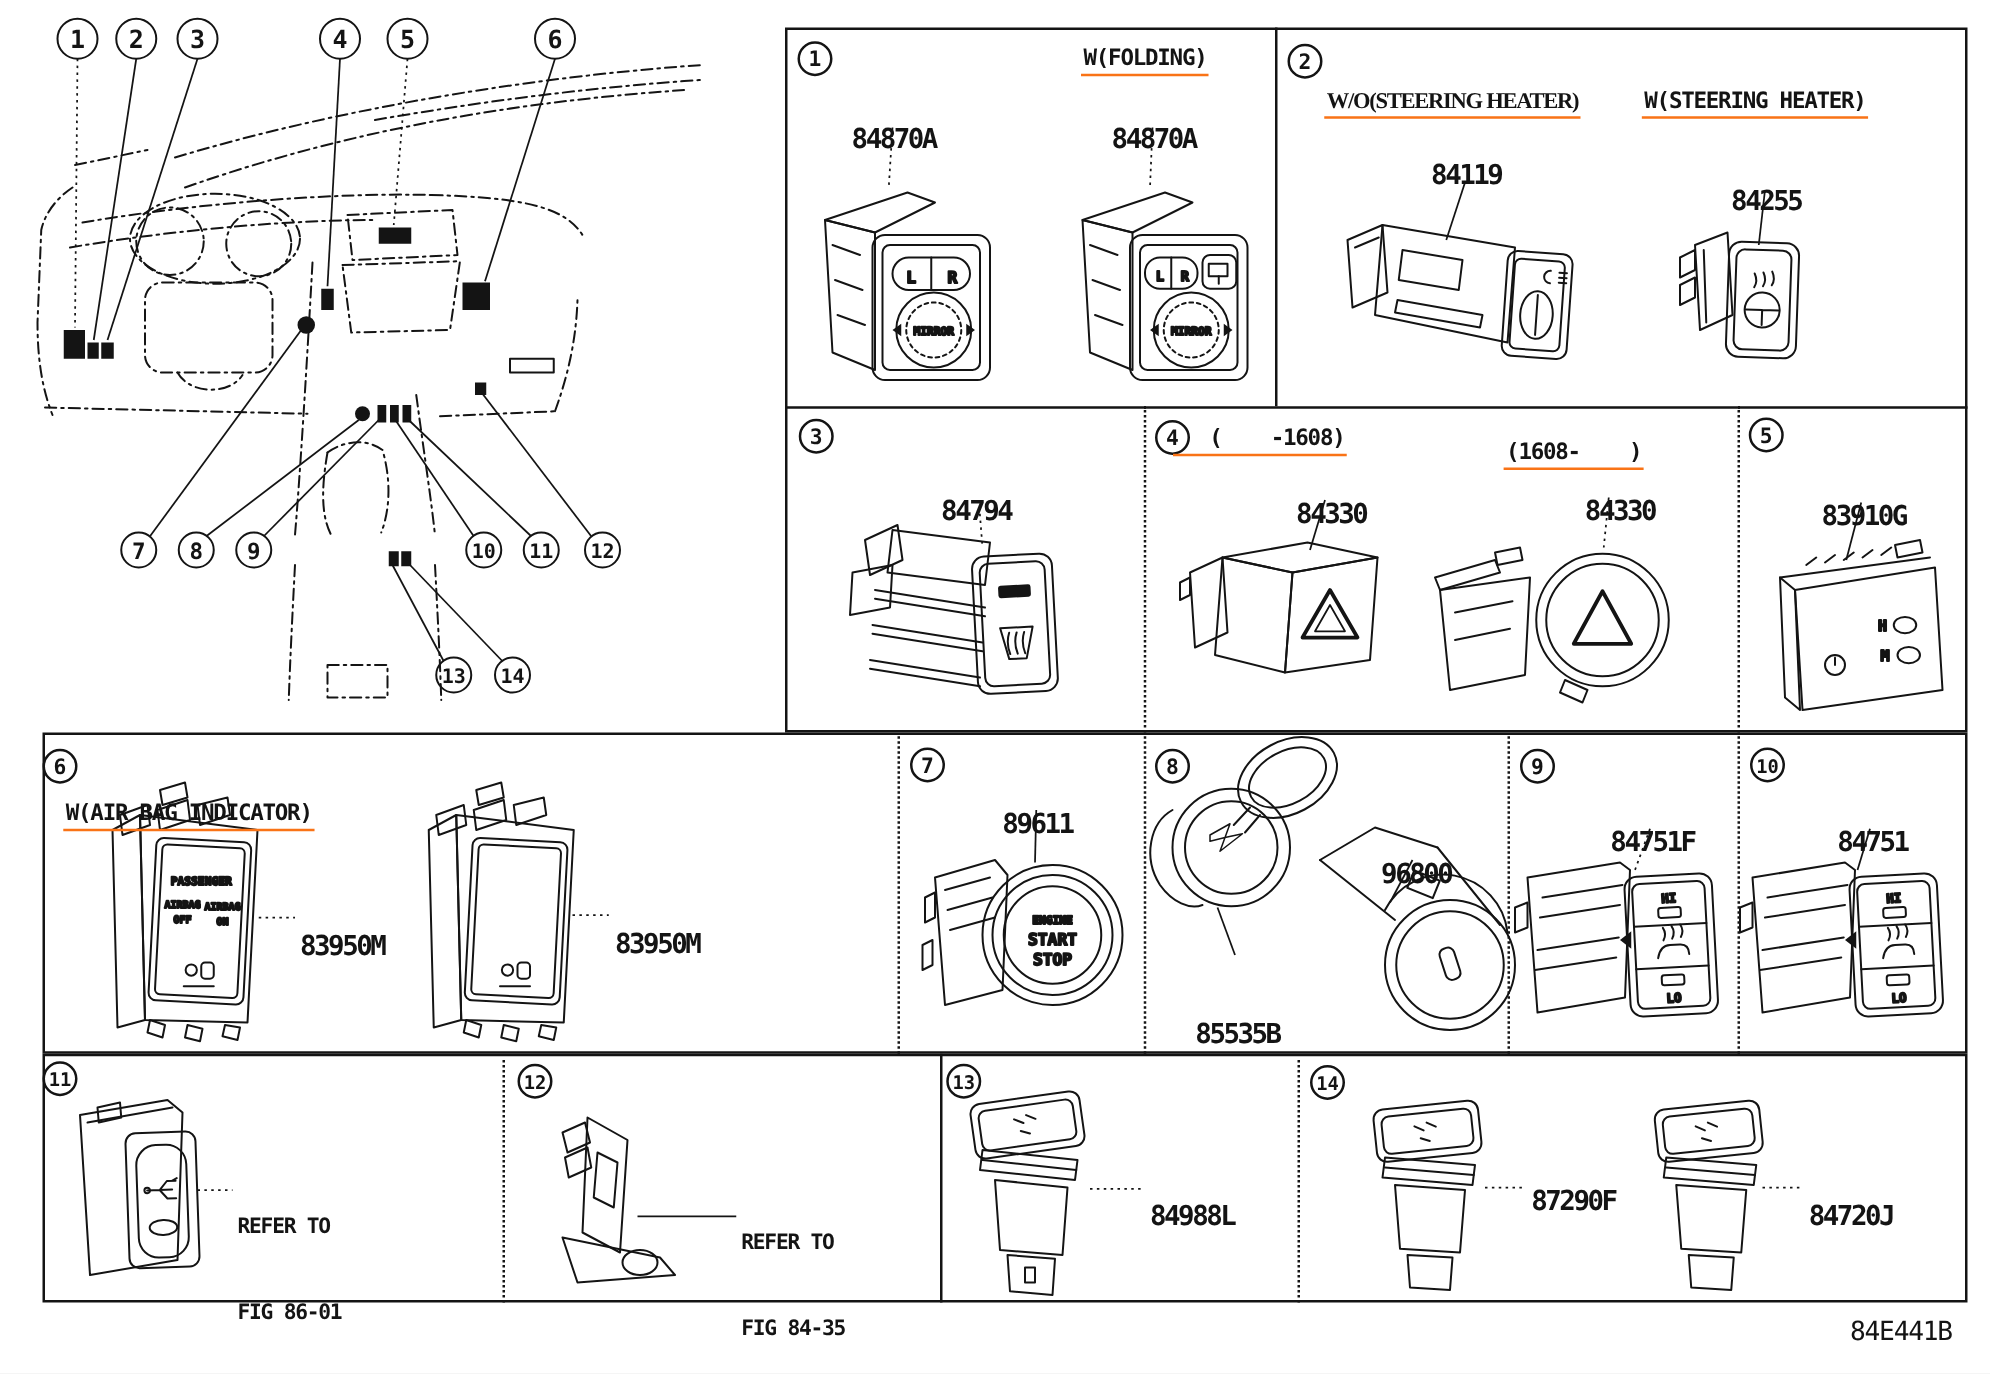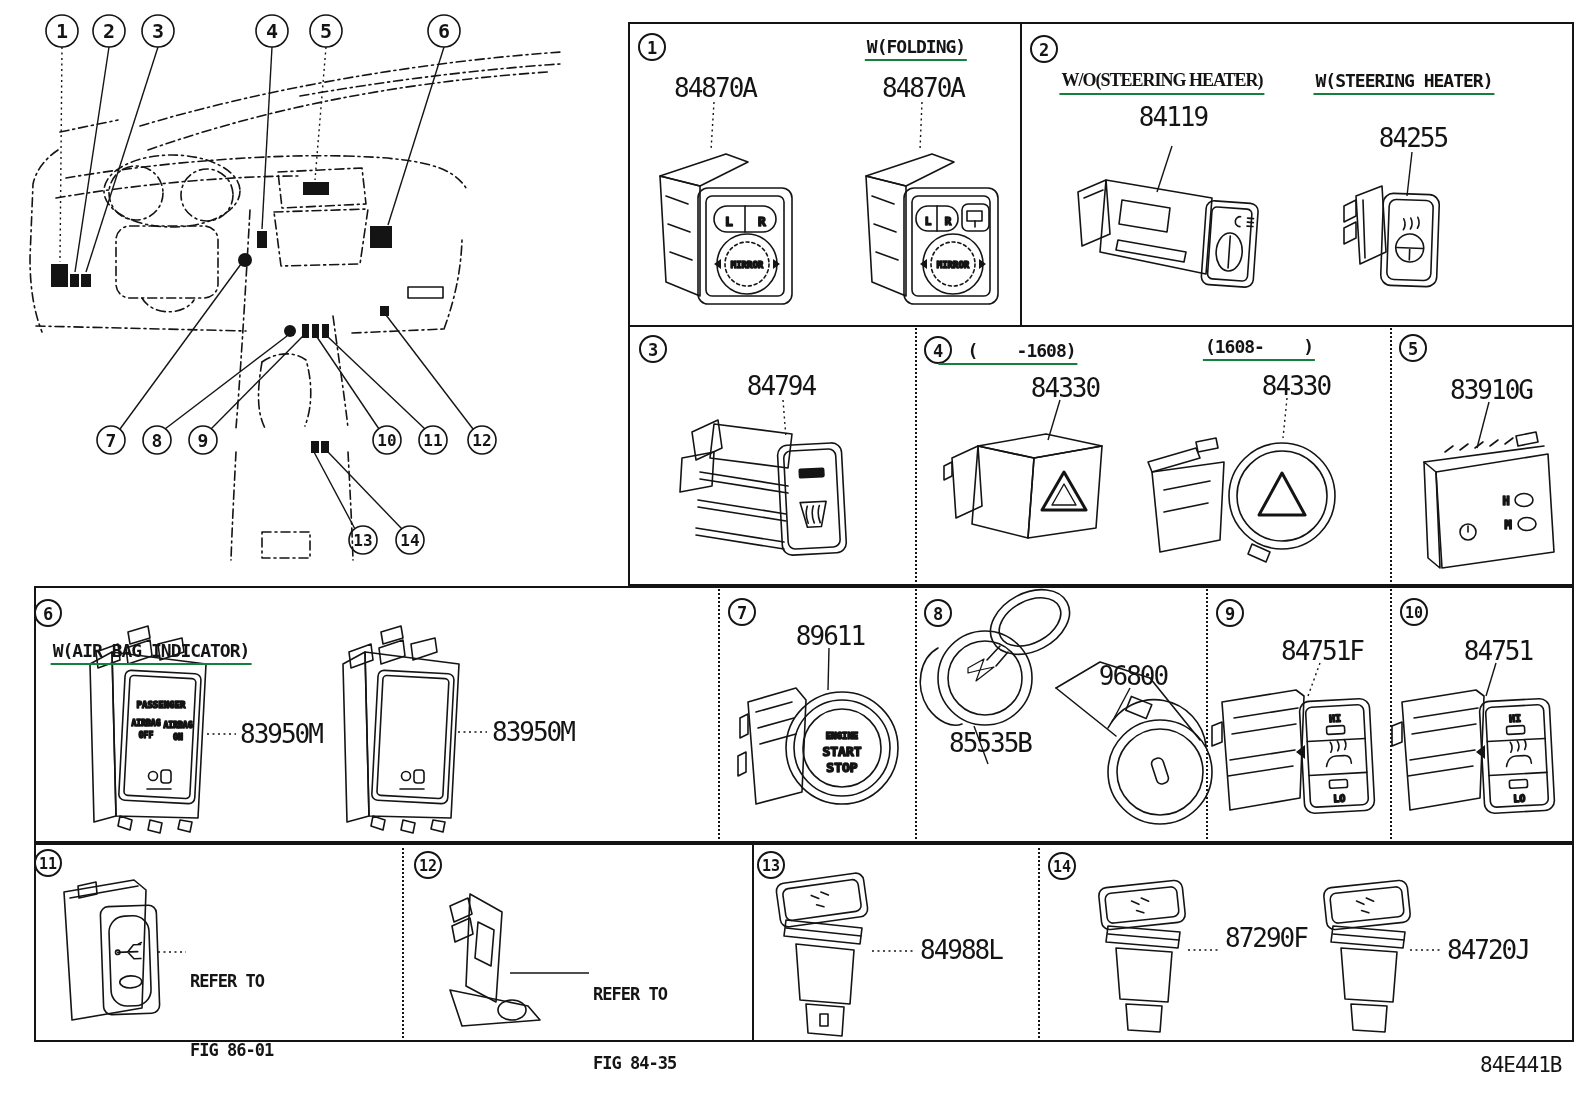--- a/index.html
+++ b/index.html
@@ -7,24 +7,24 @@
         font-family:"DejaVu Sans Mono",monospace;color:#141414;}
   
   .box{position:absolute;border:2px solid #141414;box-sizing:border-box;}
   .vline{position:absolute;width:0;border-left:2px solid #141414;}
   .vline.dot{border-left-style:dotted;}
   .hline{position:absolute;height:0;border-top:2px solid #141414;}
   
   .callout{position:absolute;width:28px;height:28px;border:2px solid #141414;border-radius:50%;
            background:#fff;text-align:center;line-height:26px;font-size:17px;font-weight:bold;box-sizing:border-box;}
   
-  .part{position:absolute;font-weight:normal;font-size:26px;letter-spacing:-2px;white-space:pre;line-height:26px;}
+  .part{position:absolute;font-weight:bold;font-size:22px;letter-spacing:-2px;white-space:pre;line-height:26px;margin-top:24px;}
   .ctr{transform:translateX(-50%);}
   .variant{position:absolute;font-weight:bold;font-size:18px;letter-spacing:-1px;white-space:pre;
-           line-height:21px;border-bottom:2px solid #15803d;padding:0 2px 2px 2px;}
+           line-height:21px;border-bottom:2px solid #f97316;padding:0 2px 2px 2px;}
   .note{position:absolute;font-weight:bold;font-size:17px;letter-spacing:-1px;line-height:23px;white-space:pre;}
   .doc-code{position:absolute;font-weight:normal;font-size:21px;letter-spacing:-1px;}
   svg.art{position:absolute;left:0;top:0;}
   svg text{font-family:"DejaVu Sans Mono",monospace;font-weight:bold;fill:#141414;}
   .sk{stroke:#141414;fill:none;stroke-width:1.6;stroke-linejoin:round;stroke-linecap:round;}
   .dd{stroke-dasharray:9 4 2 4;}
   .ld{stroke:#141414;stroke-width:1.4;fill:none;}
   .ldd{stroke-dasharray:2 3.5;}
   .blk{fill:#141414;stroke:none;}
 </style>
@@ -490,33 +490,33 @@
 
   <div class="variant ctr" style="left:1162px;top:70px;font-family:Liberation Serif, serif;">W/O(STEERING HEATER)</div>
   <div class="part ctr" style="left:1173px;top:104px;">84119</div>
   <div class="variant ctr" style="left:1404px;top:70px;">W(STEERING HEATER)</div>
   <div class="part ctr" style="left:1413px;top:125px;">84255</div>
 
   <div class="part ctr" style="left:781px;top:373px;">84794</div>
 
   <div class="variant ctr" style="left:1008px;top:340px;padding-left:29px;">(    -1608)</div>
   <div class="part ctr" style="left:1065px;top:375px;">84330</div>
-  <div class="variant ctr" style="left:1259px;top:336px;text-align:center;">(1608-    )</div>
+  <div class="variant ctr" style="left:1259px;top:351px;text-align:center;">(1608-    )</div>
   <div class="part ctr" style="left:1296px;top:373px;">84330</div>
 
   <div class="part ctr" style="left:1491px;top:377px;">83910G</div>
 
   <div class="variant ctr" style="left:151px;top:640px;">W(AIR BAG INDICATOR)</div>
   <div class="part" style="left:240px;top:721px;">83950M</div>
   <div class="part" style="left:492px;top:719px;">83950M</div>
 
   <div class="part ctr" style="left:830px;top:623px;">89611</div>
 
   <div class="part ctr" style="left:1133px;top:663px;">96800</div>
-  <div class="part ctr" style="left:990px;top:730px;text-align:right;">85535B</div>
+  <div class="part ctr" style="left:990px;top:791px;text-align:right;">85535B</div>
 
   <div class="part ctr" style="left:1322px;top:638px;">84751F</div>
   <div class="part ctr" style="left:1498px;top:638px;">84751</div>
 
   <div class="note" style="left:190px;top:924px;">
     <div>REFER TO</div>
     <div>FIG 86-01</div>
     
   </div>
   <div class="note" style="left:593px;top:937px;">

